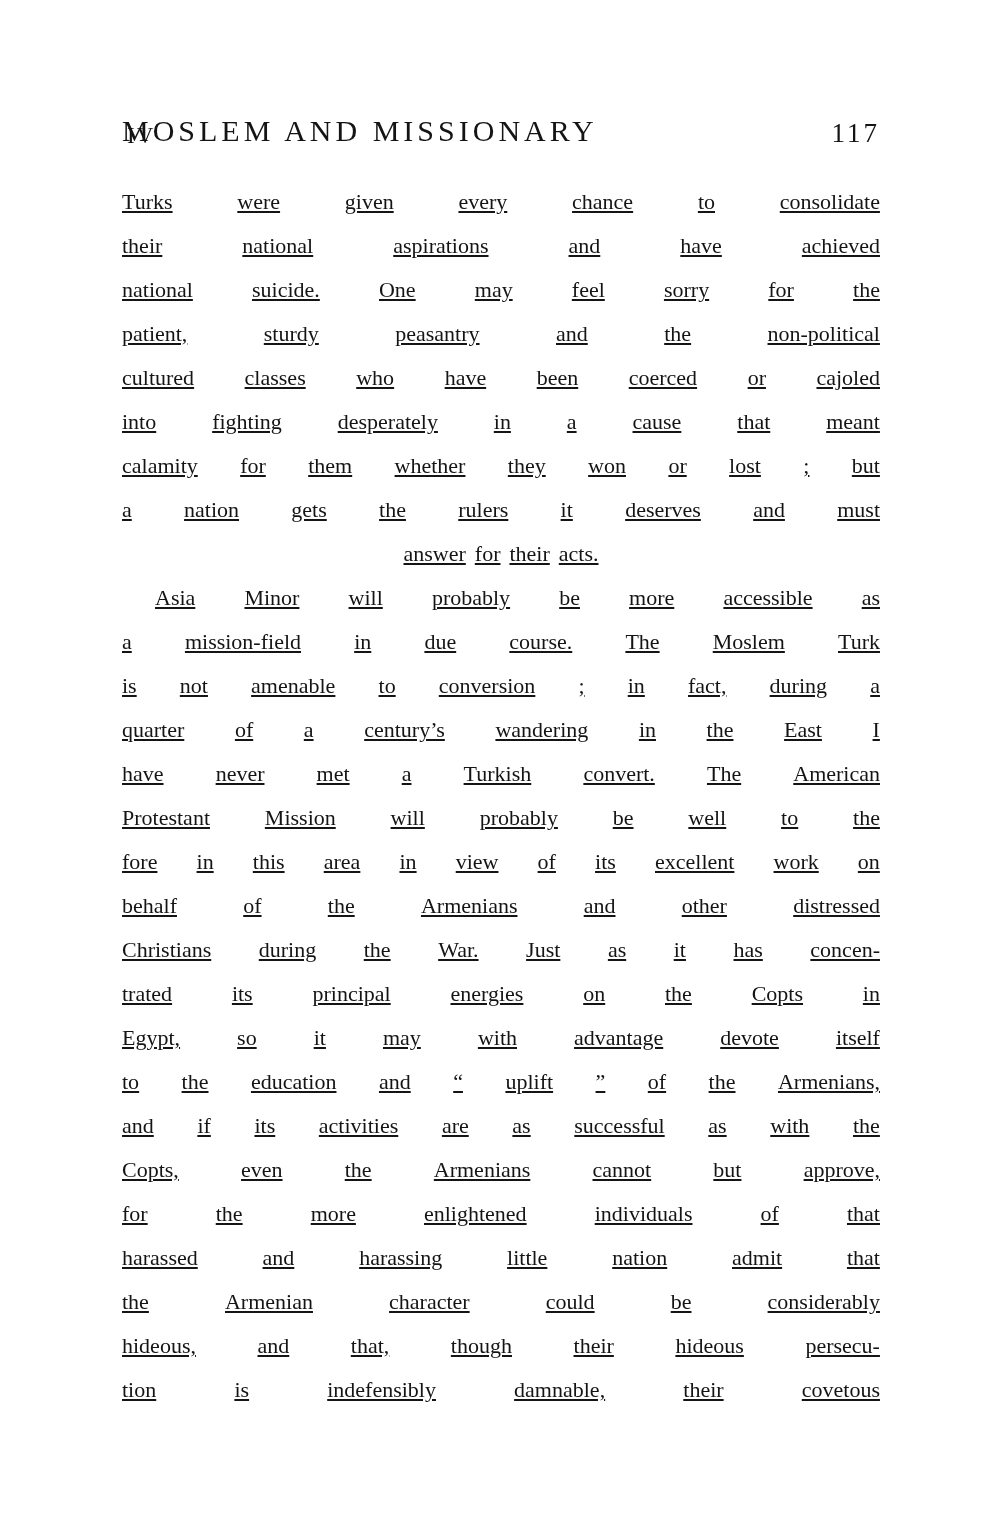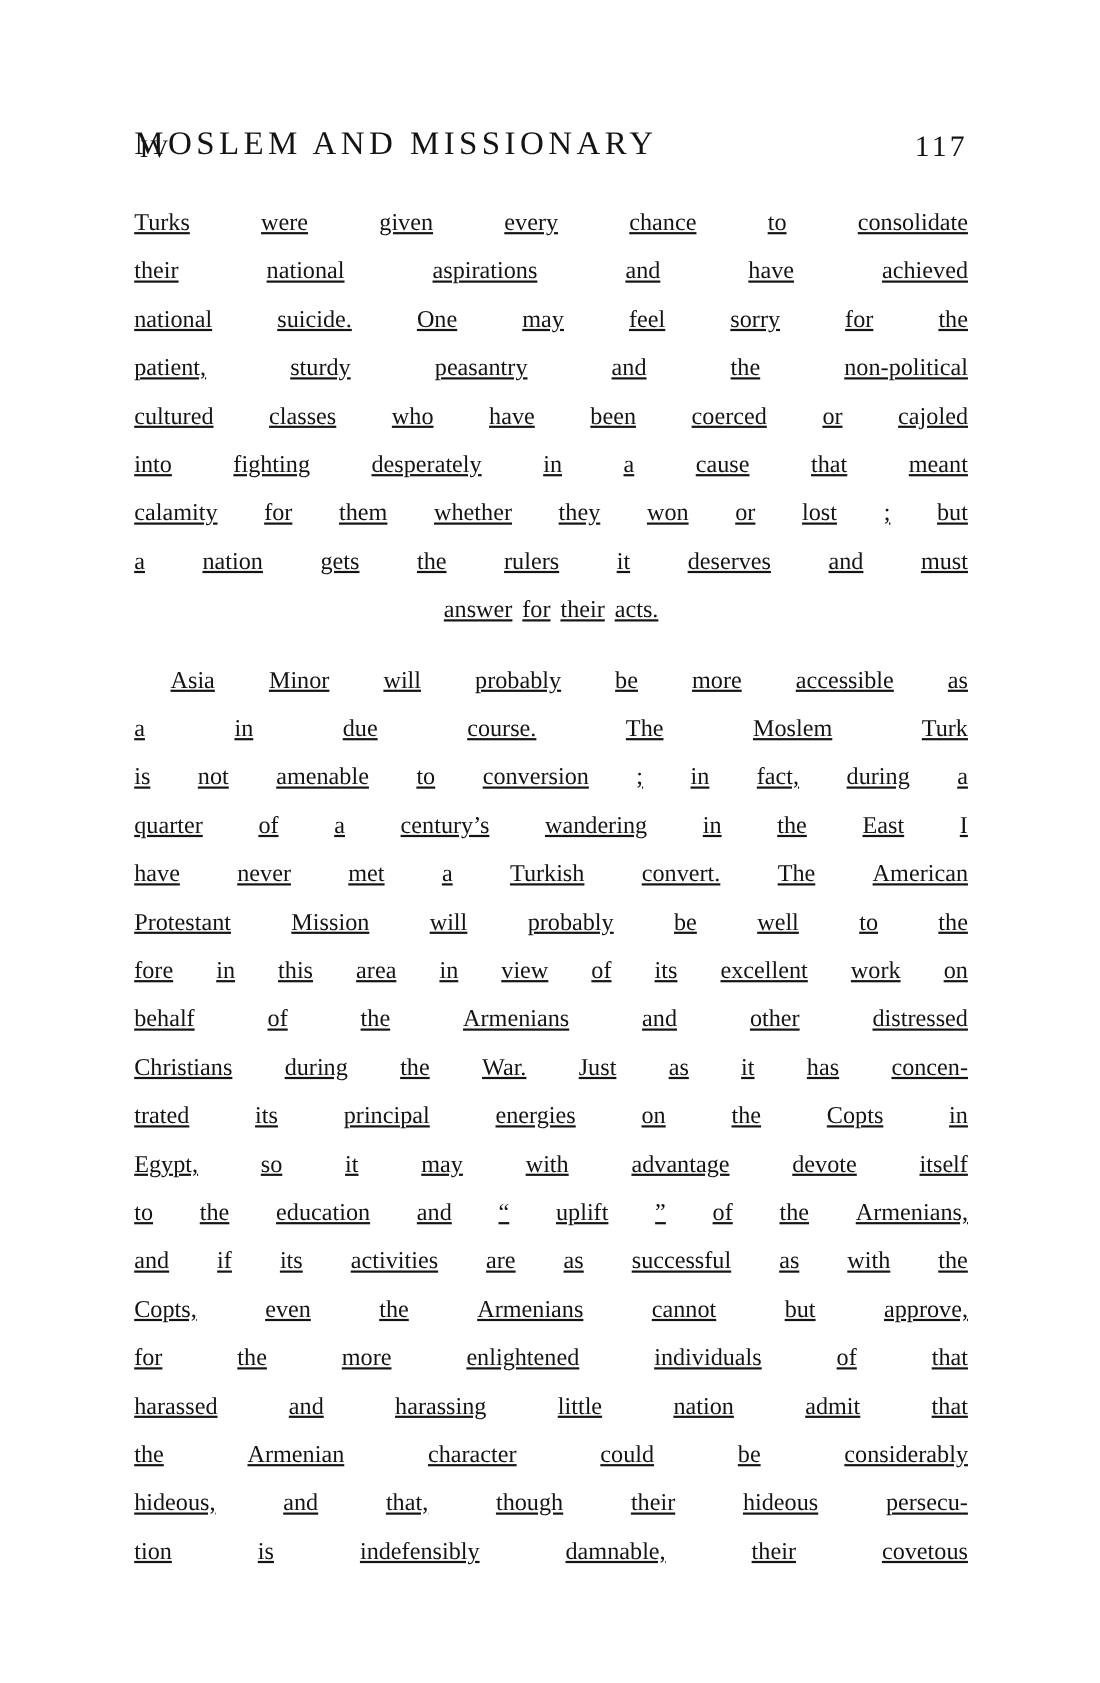--- a/index.html
+++ b/index.html
@@ -73,21 +73,20 @@
   }
   .line.justified {
     justify-content: space-between;
   }
   .line.ragged {
     justify-content: center;
     gap: 9px;
   }
   .line.indent {
     padding-left: 33px;
-    margin-top: 20px;
   }
 </style>
 </head>
 <body>
 
 <div class="page">
   <header class="running-head">
     <span class="chapter">IV</span>
     <span class="title">MOSLEM AND MISSIONARY</span>
     <span class="pagenum">117</span>
@@ -97,21 +96,21 @@
       <div class="line justified"><span>Turks</span><span>were</span><span>given</span><span>every</span><span>chance</span><span>to</span><span>consolidate</span></div>
       <div class="line justified"><span>their</span><span>national</span><span>aspirations</span><span>and</span><span>have</span><span>achieved</span></div>
       <div class="line justified"><span>national</span><span>suicide.</span><span>One</span><span>may</span><span>feel</span><span>sorry</span><span>for</span><span>the</span></div>
       <div class="line justified"><span>patient,</span><span>sturdy</span><span>peasantry</span><span>and</span><span>the</span><span>non-political</span></div>
       <div class="line justified"><span>cultured</span><span>classes</span><span>who</span><span>have</span><span>been</span><span>coerced</span><span>or</span><span>cajoled</span></div>
       <div class="line justified"><span>into</span><span>fighting</span><span>desperately</span><span>in</span><span>a</span><span>cause</span><span>that</span><span>meant</span></div>
       <div class="line justified"><span>calamity</span><span>for</span><span>them</span><span>whether</span><span>they</span><span>won</span><span>or</span><span>lost</span><span>;</span><span>but</span></div>
       <div class="line justified"><span>a</span><span>nation</span><span>gets</span><span>the</span><span>rulers</span><span>it</span><span>deserves</span><span>and</span><span>must</span></div>
       <div class="line ragged"><span>answer</span><span>for</span><span>their</span><span>acts.</span></div>
       <div class="line justified indent"><span>Asia</span><span>Minor</span><span>will</span><span>probably</span><span>be</span><span>more</span><span>accessible</span><span>as</span></div>
-      <div class="line justified"><span>a</span><span>in</span><span>due</span><span>course.</span><span>The</span><span>Moslem</span><span>Turk</span></div>
+      <div class="line justified"><span>a</span><span>mission-field</span><span>in</span><span>due</span><span>course.</span><span>The</span><span>Moslem</span><span>Turk</span></div>
       <div class="line justified"><span>is</span><span>not</span><span>amenable</span><span>to</span><span>conversion</span><span>;</span><span>in</span><span>fact,</span><span>during</span><span>a</span></div>
       <div class="line justified"><span>quarter</span><span>of</span><span>a</span><span>century’s</span><span>wandering</span><span>in</span><span>the</span><span>East</span><span>I</span></div>
       <div class="line justified"><span>have</span><span>never</span><span>met</span><span>a</span><span>Turkish</span><span>convert.</span><span>The</span><span>American</span></div>
       <div class="line justified"><span>Protestant</span><span>Mission</span><span>will</span><span>probably</span><span>be</span><span>well</span><span>to</span><span>the</span></div>
       <div class="line justified"><span>fore</span><span>in</span><span>this</span><span>area</span><span>in</span><span>view</span><span>of</span><span>its</span><span>excellent</span><span>work</span><span>on</span></div>
       <div class="line justified"><span>behalf</span><span>of</span><span>the</span><span>Armenians</span><span>and</span><span>other</span><span>distressed</span></div>
       <div class="line justified"><span>Christians</span><span>during</span><span>the</span><span>War.</span><span>Just</span><span>as</span><span>it</span><span>has</span><span>concen-</span></div>
       <div class="line justified"><span>trated</span><span>its</span><span>principal</span><span>energies</span><span>on</span><span>the</span><span>Copts</span><span>in</span></div>
       <div class="line justified"><span>Egypt,</span><span>so</span><span>it</span><span>may</span><span>with</span><span>advantage</span><span>devote</span><span>itself</span></div>
       <div class="line justified"><span>to</span><span>the</span><span>education</span><span>and</span><span>“</span><span>uplift</span><span>”</span><span>of</span><span>the</span><span>Armenians,</span></div>

